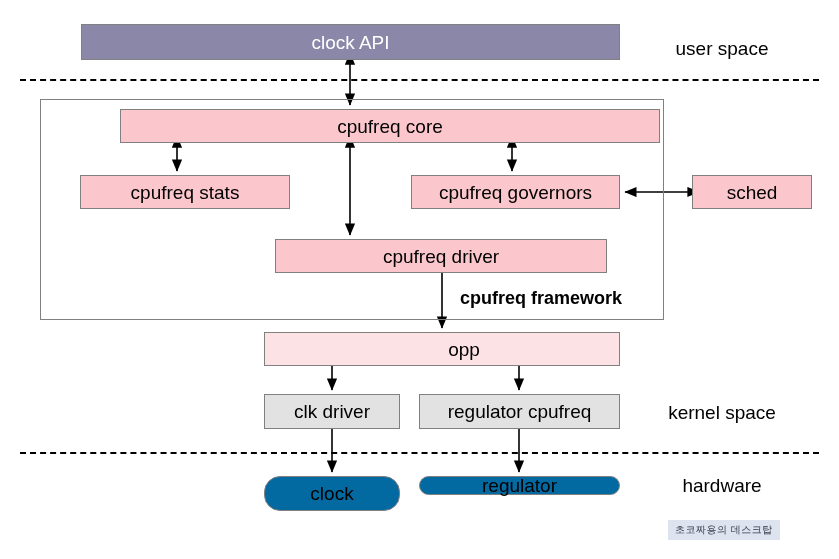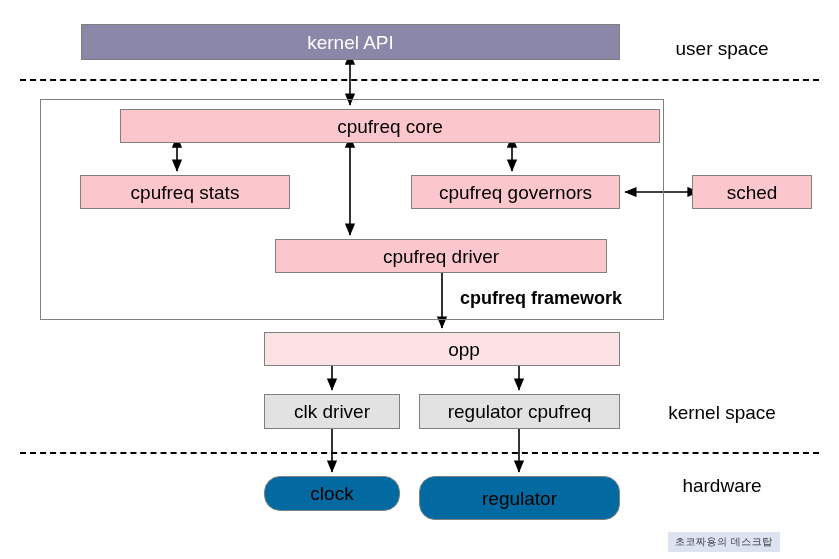--- a/index.html
+++ b/index.html
@@ -124,43 +124,43 @@
       <line x1="519" y1="429" x2="519" y2="472" marker-end="url(#ah)"></line>
     </g>
   </svg>
 
   <div class="group-border" style="left:40px; top:99px; width:624px; height:221px;"></div>
   <div class="group-label" style="left:460px; top:288px;">cpufreq framework</div>
 
   <div class="dashed-line" style="left:20px; top:79px; width:799px;"></div>
   <div class="dashed-line" style="left:20px; top:452px; width:799px;"></div>
 
-  <div class="box purple" style="left:81px; top:24px; width:539px; height:36px;">kernel API</div>
+  <div class="box purple" style="left:81px; top:24px; width:539px; height:36px;">clock API</div>
 
   <div class="box pink" style="left:80px; top:109px; width:540px; height:34px;margin-left:40px;">cpufreq core</div>
 
   <div class="box pink" style="left:80px; top:175px; width:210px; height:34px;">cpufreq stats</div>
 
   <div class="box pink" style="left:411px; top:175px; width:209px; height:34px;">cpufreq governors</div>
 
   <div class="box pink" style="left:692px; top:175px; width:120px; height:34px;">sched</div>
 
   <div class="box pink" style="left:275px; top:239px; width:332px; height:34px;">cpufreq driver</div>
 
   <div class="box pink-light" style="left:264px; top:332px; width:356px; height:34px;padding-left:44px;">opp</div>
 
   <div class="box gray" style="left:264px; top:394px; width:136px; height:35px;">clk driver</div>
 
   <div class="box gray" style="left:419px; top:394px; width:201px; height:35px;">regulator cpufreq</div>
 
   <div class="box gray-light" style="left:264px; top:476px; width:136px; height:35px;">clock</div>
 
-  <div class="box gray-light" style="left:419px; top:476px; width:201px; height:44px;">regulator</div>
+  <div class="box gray-light" style="left:419px; top:476px; width:201px; height:19px;">regulator</div>
 
   <div class="side-label" style="left:652px; top:38px; width:140px;">user space</div>
 
   <div class="side-label" style="left:652px; top:402px; width:140px;">kernel space</div>
 
   <div class="side-label" style="left:652px; top:475px; width:140px;">hardware</div>
 
-  <div class="watermark" style="left:668px; top:532px;">초코짜용의 데스크탑</div>
+  <div class="watermark" style="left:668px; top:520px;">초코짜용의 데스크탑</div>
 
 </div>
 
 </body></html>

